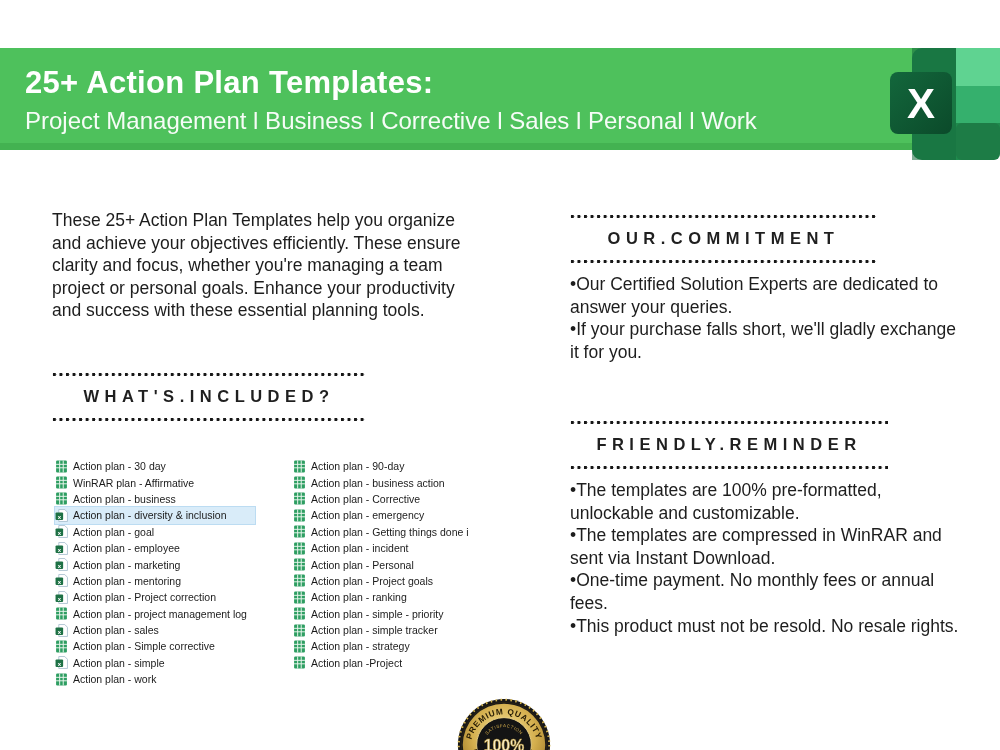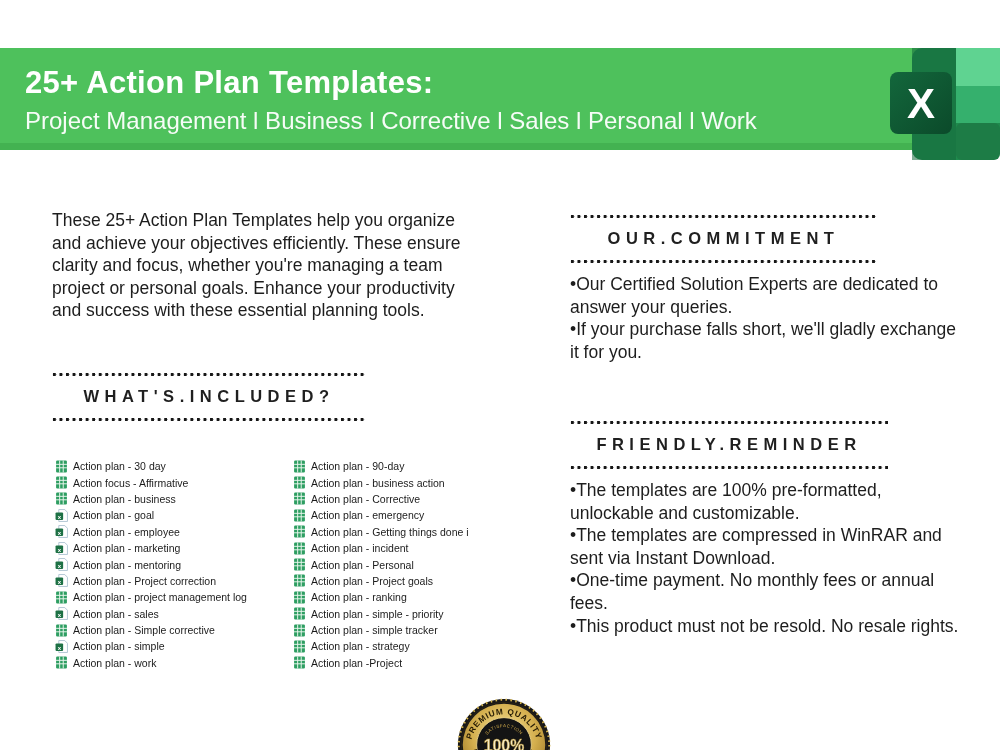--- a/index.html
+++ b/index.html
@@ -116,30 +116,40 @@
           </span>
           <span class="file-label">Action plan - 30 day</span>
         </div>
         <div class="file-row">
           <span class="file-icon">
             <svg viewBox="0 0 12 12">
               <rect x="1" y="0.5" width="10" height="11" rx="1" fill="#2e9e62"></rect>
               <path d="M1 4h10M1 7.2h10M4.3 0.5v11M7.6 0.5v11" stroke="#eaf6ee" stroke-width="0.9" fill="none"></path>
             </svg>
           </span>
-          <span class="file-label">Action focus - Affirmative</span>
+          <span class="file-label">WinRAR plan - Affirmative</span>
         </div>
         <div class="file-row">
           <span class="file-icon">
             <svg viewBox="0 0 12 12">
               <rect x="1" y="0.5" width="10" height="11" rx="1" fill="#2e9e62"></rect>
               <path d="M1 4h10M1 7.2h10M4.3 0.5v11M7.6 0.5v11" stroke="#eaf6ee" stroke-width="0.9" fill="none"></path>
             </svg>
           </span>
           <span class="file-label">Action plan - business</span>
+        </div>
+        <div class="file-row selected">
+          <span class="file-icon">
+            <svg viewBox="0 0 12 12">
+              <path d="M3.5 0.5h5.5l2.5 2.5v8.5h-8z" fill="#ffffff" stroke="#9db6c8" stroke-width="0.7"></path>
+              <rect x="0.5" y="3.2" width="7" height="7" rx="1" fill="#1e7145"></rect>
+              <text x="4" y="8.8" font-size="5.6" fill="#ffffff" font-weight="bold" text-anchor="middle" font-family="Liberation Sans, sans-serif">x</text>
+            </svg>
+          </span>
+          <span class="file-label">Action plan - diversity &amp; inclusion</span>
         </div>
         <div class="file-row">
           <span class="file-icon">
             <svg viewBox="0 0 12 12">
               <path d="M3.5 0.5h5.5l2.5 2.5v8.5h-8z" fill="#ffffff" stroke="#9db6c8" stroke-width="0.7"></path>
               <rect x="0.5" y="3.2" width="7" height="7" rx="1" fill="#1e7145"></rect>
               <text x="4" y="8.8" font-size="5.6" fill="#ffffff" font-weight="bold" text-anchor="middle" font-family="Liberation Sans, sans-serif">x</text>
             </svg>
           </span>
           <span class="file-label">Action plan - goal</span>

